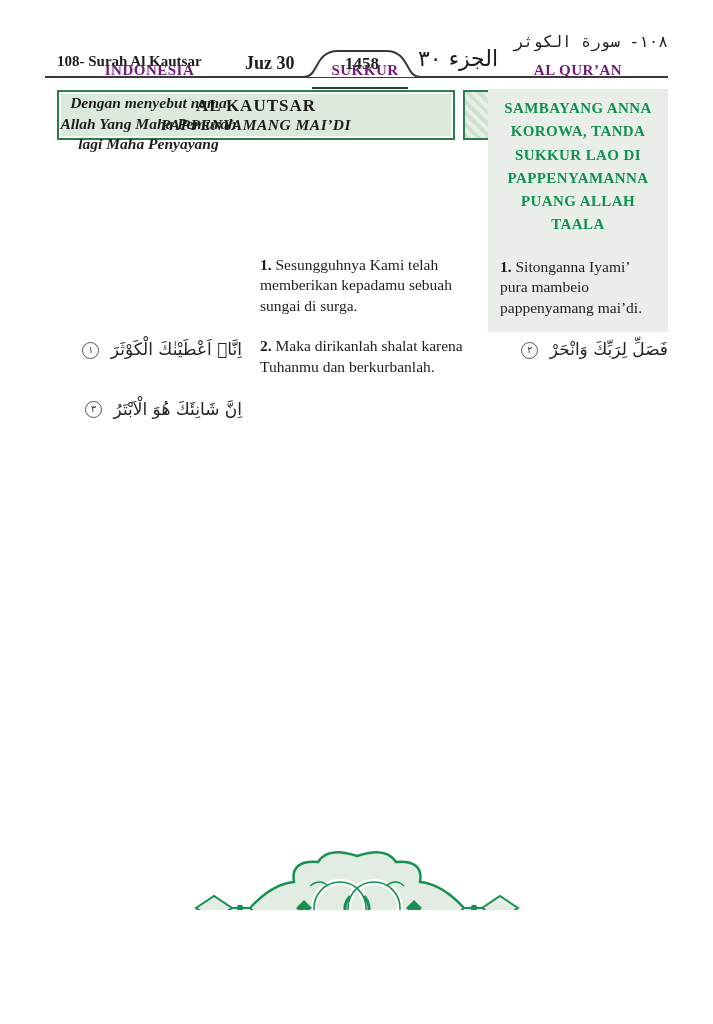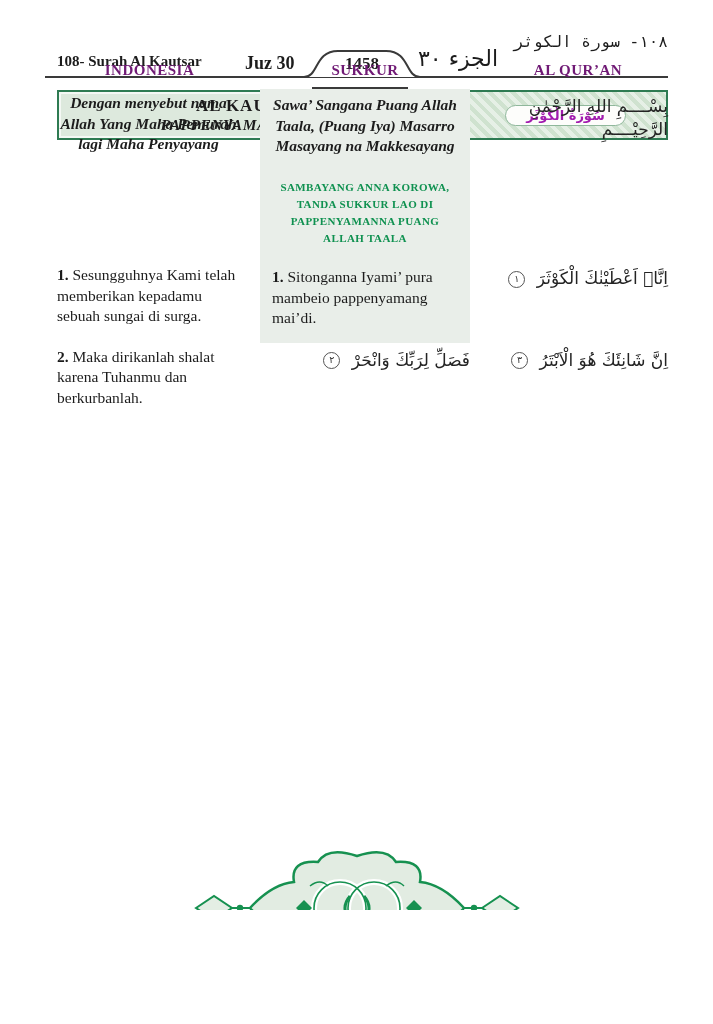--- a/index.html
+++ b/index.html
@@ -45,21 +45,21 @@
   .col-heads { margin-top:62px; }
   .col-head { text-align:center; color:#701a75; font-weight:bold; font-size:15px; letter-spacing:.5px; }
   .grid { margin-top:10px; }
   .cell { font-size:15.5px; line-height:1.33; }
   .c-indo  { padding:4px 2px 14px 0; }
   .c-mandar{ background:#e9eee9; padding:6px 12px 14px 12px; }
   .c-arab  { text-align:right; direction:rtl; font-family:"DejaVu Sans", sans-serif;
              font-size:17px; color:#242424; padding-top:6px; }
   .b-italic { font-weight:bold; font-style:italic; text-align:center; }
   .mandar-heading {
-    color:#0f9150; font-weight:bold; text-align:center; font-size:11px;
+    color:#0f9150; font-weight:bold; text-align:center; font-size:15px;
     line-height:1.55; letter-spacing:.4px; padding-top:8px;
   }
   .vnum { font-weight:bold; }
   .ayah-marker {
     display:inline-block; width:15px; height:15px; border:1.2px solid #555;
     border-radius:50%; font-size:9.5px; line-height:14px; text-align:center;
     vertical-align:middle; margin:0 6px 0 0; color:#333;
   }
 
   
@@ -95,22 +95,20 @@
 
   <div class="col-heads">
     <div class="col-head">INDONESIA</div>
     <div class="col-head">SUKKUR</div>
     <div class="col-head">AL QUR’AN</div>
   </div>
 
   <div class="grid">
 
     <div class="cell c-indo b-italic">Dengan menyebut nama Allah Yang Maha Pemurah lagi Maha Penyayang</div>
-    <div class="cell c-mandar b-italic">Sawa’ Sangana Puang Allah Taala, (Puang Iya) Masarro Masayang na Makkesayang</div>
-    <div class="cell c-arab">بِسْــــمِ اللهِ الرَّحْمٰنِ الرَّحِيْــــمِ</div>
 
     <div class="cell c-indo"></div>
     <div class="cell c-mandar mandar-heading">SAMBAYANG ANNA KOROWA, TANDA SUKKUR LAO DI PAPPENYAMANNA PUANG ALLAH TAALA</div>
     <div class="cell c-arab"></div>
 
     <div class="cell c-indo">
       <span class="vnum">1.</span>
       <span>Sesungguhnya Kami telah memberikan kepadamu sebuah sungai di surga.</span>
     </div>
     <div class="cell c-mandar">

